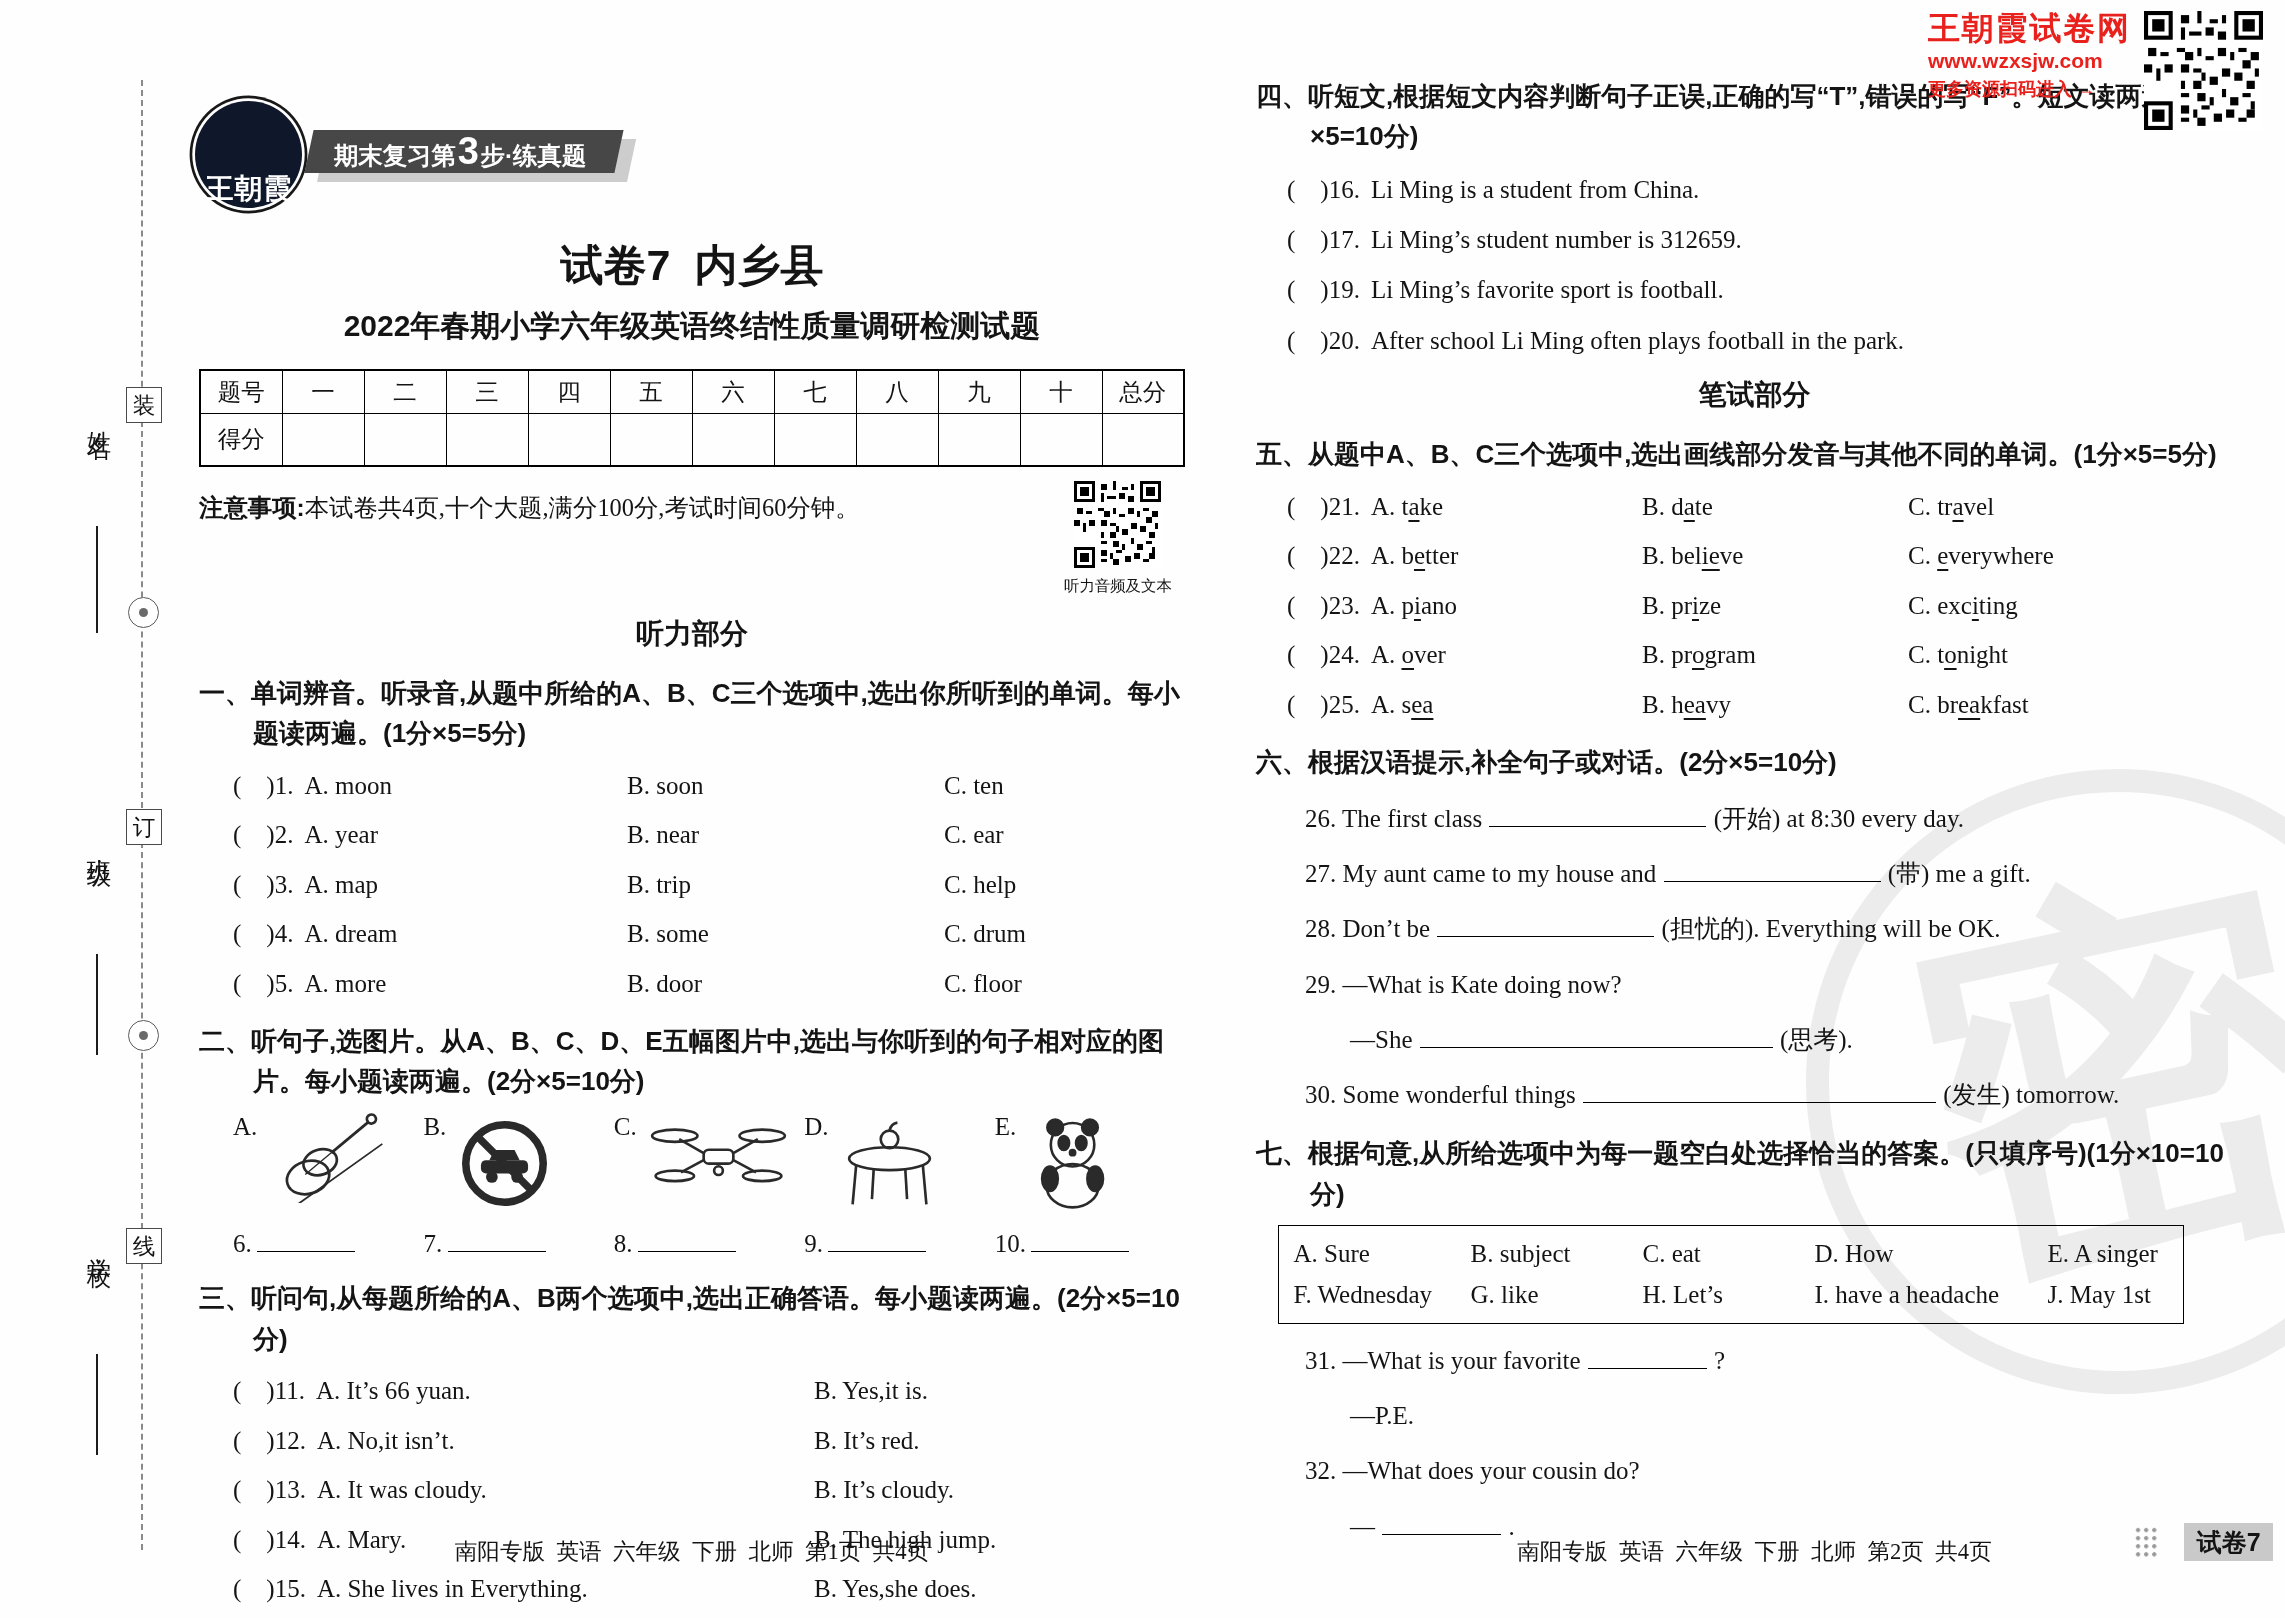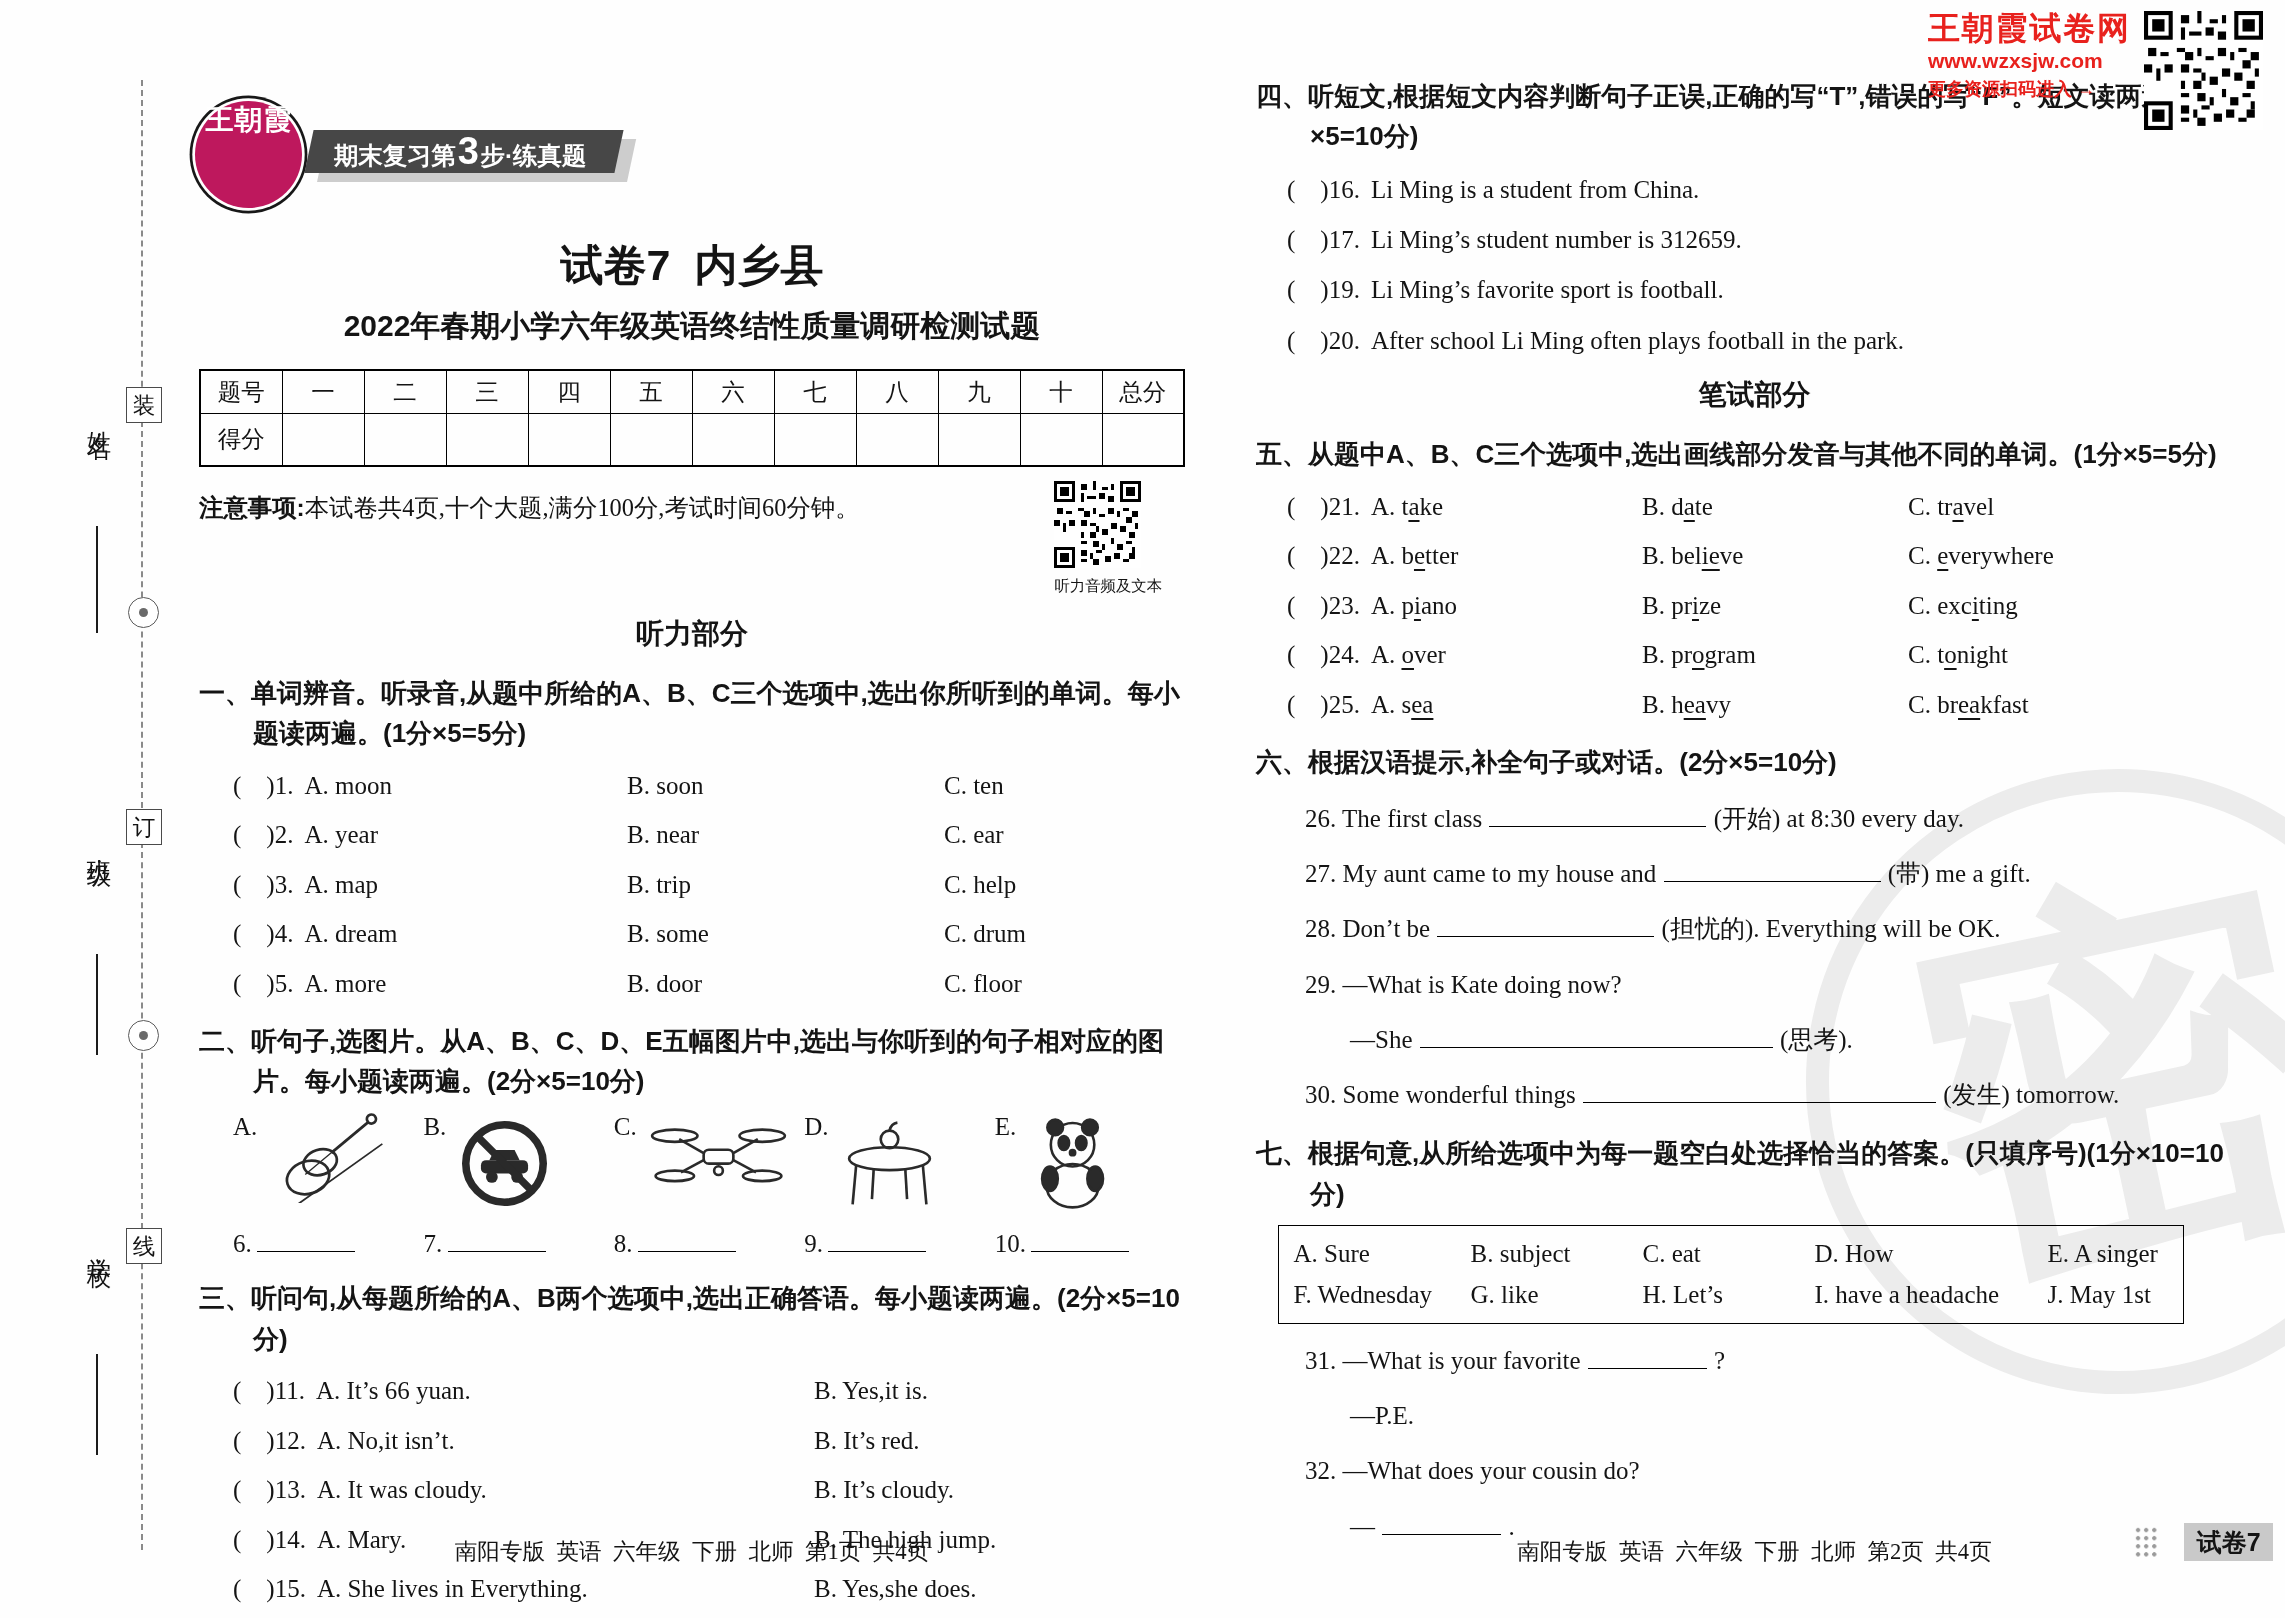--- a/index.html
+++ b/index.html
@@ -35,41 +35,41 @@
     z-index:0; pointer-events:none; }
   .watermark span { font-size:389px; color:#ececec; font-weight:700; }
 
   
   .col { position:absolute; top:72px; z-index:2; font-size:25px; }
   .col-left  { left:199px; width:986px; }
   .col-right { left:1256px; width:997px; }
 
   
   .head-row { position:relative; height:161px; }
-  .badge { position:absolute; left:-3.6px; top:29px; width:107px; height:107px; background:#be185d; border-radius:50%;
-    display:flex; align-items:flex-start; justify-content:center;
+  .badge { position:absolute; left:-3.6px; top:29px; width:107px; height:107px; background:#0f172a; border-radius:50%;
+    display:flex; align-items:flex-end; justify-content:center;
     box-shadow:0 0 0 2.7px #fff, 0 0 0 5.4px #181818; }
   .badge-text { color:#fff; font-weight:700; font-size:28px; letter-spacing:0.9px; }
   .banner { position:absolute; left:110px; top:58px; height:43px; background:#474747; color:#fff;
     display:flex; align-items:center; padding:0 33px 0 25px; transform:skewX(-12deg);
     box-shadow:14.5px 9px 0 #cdcdcd; }
   .banner-inner { transform:skewX(12deg); display:flex; align-items:baseline; font-weight:700; font-size:24.4px; }
   .banner-num { font-size:38px; line-height:1; padding:0 1.8px; }
 
   .title { text-align:center; font-size:43px; font-weight:700; margin:3.6px 0 11px; white-space:pre; }
   .subtitle { text-align:center; font-size:30px; font-weight:700; margin:0 0 22px; }
 
   .score-table { border-collapse:collapse; width:100%; table-layout:fixed; border:2.7px solid #000; margin-bottom:14.5px; }
   .score-table td { border:1.8px solid #000; height:40px; text-align:center; font-size:23.5px; }
   .score-table tr:last-child td { height:49px; }
 
   .notice-row { display:flex; justify-content:space-between; align-items:flex-start; }
   .notice { margin:9px 0 0; font-size:24.4px; max-width:796px; line-height:1.5; }
   .notice b { font-weight:700; }
-  .qr-block { width:127px; margin-right:3.6px; }
+  .qr-block { width:127px; text-align:center; margin-right:3.6px; }
   .qr-cap { font-size:15.4px; margin-top:1.8px; }
 
   .part-title { text-align:center; font-weight:700; font-size:28px; margin:18px 0 9px; }
 
   .sec-title { font-weight:700; font-size:26px; line-height:1.55; margin:20px 0 11px; padding-left:54px; text-indent:-54px; }
 
   .row { display:flex; margin:14.5px 0; line-height:1.4; }
   .pad-l { padding-left:34px; }
   .pad-r { padding-left:31px; }
   .qn { white-space:pre; margin-right:11px; }

